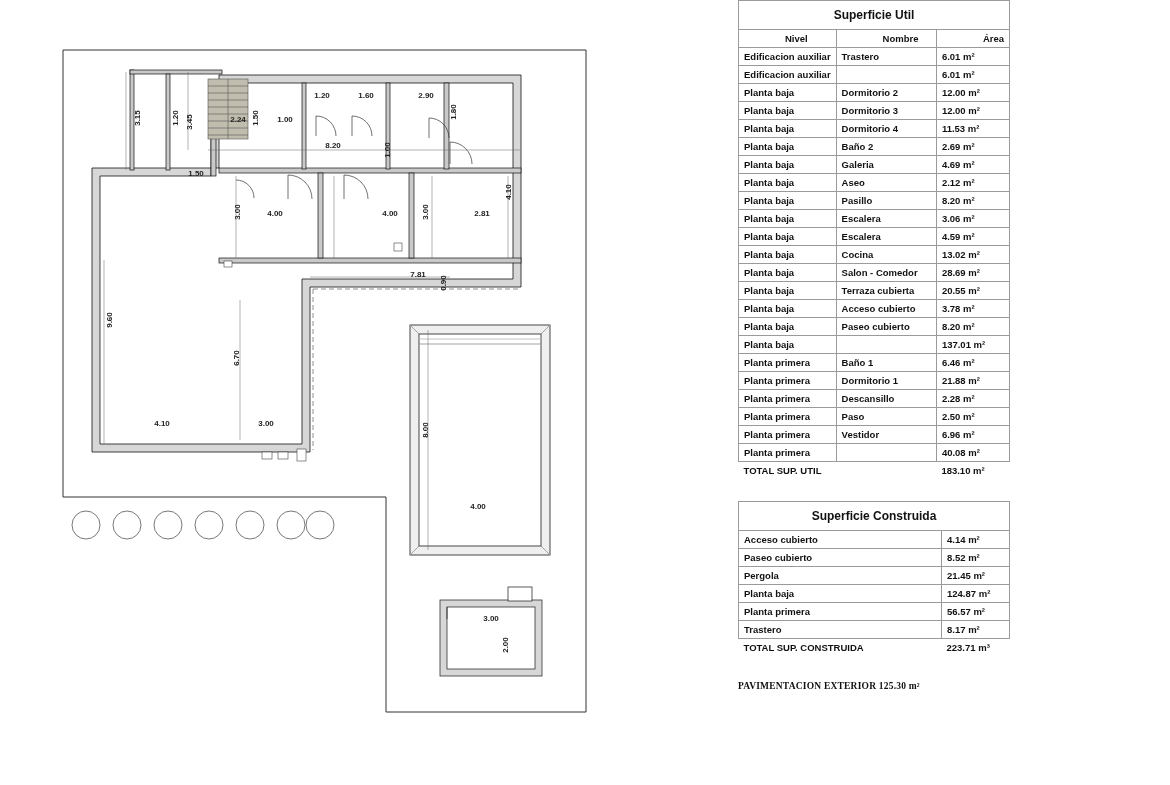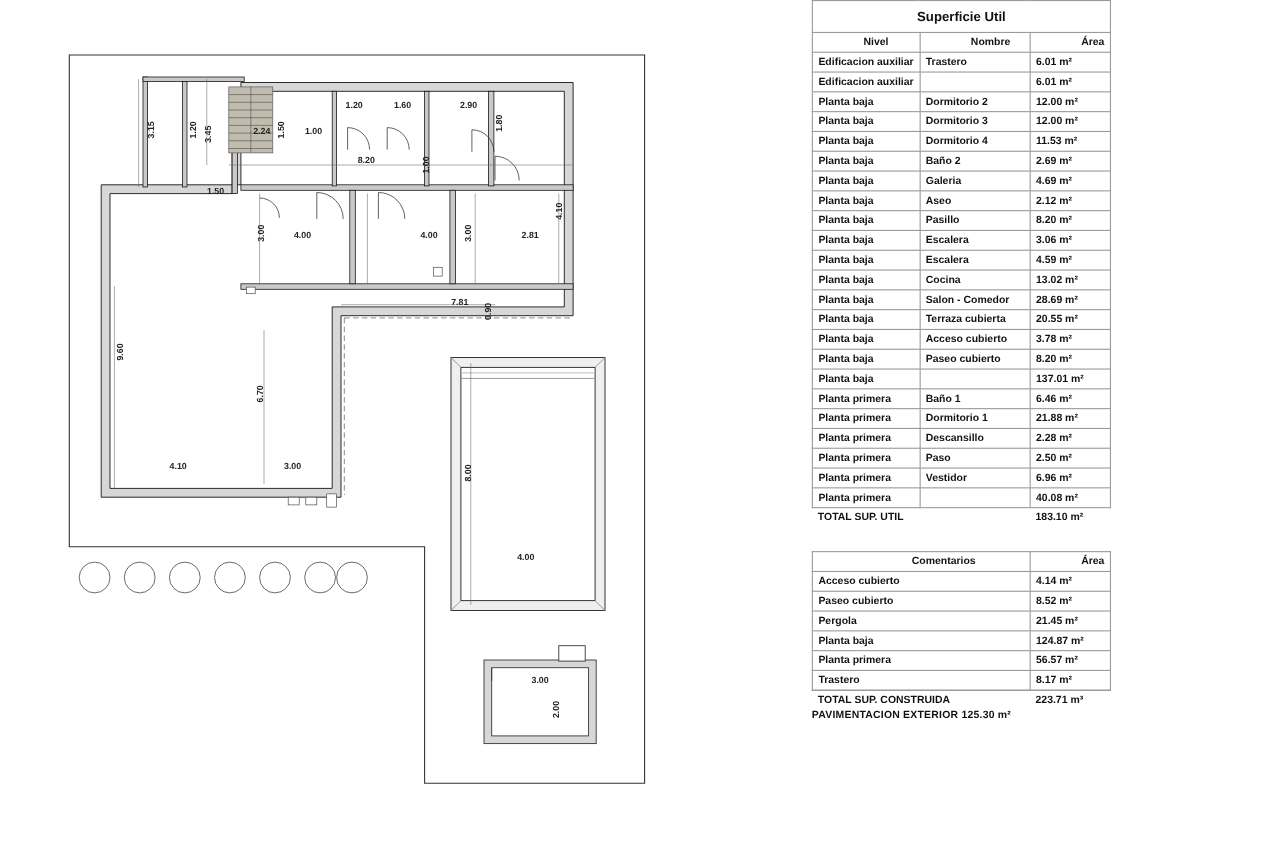--- a/index.html
+++ b/index.html
@@ -52,24 +52,25 @@
   .col-area { width:68px; text-align:left; }
   tr.head td { font-weight:bold;padding-left:46px; }
   td.area { text-align:left; }
   tr.subtotal td { font-weight:bold; }
   .nb { border:none !important; }
   .total-row td { border:none; font-weight:bold; padding-top:4px; }
 
   #table2-wrap { margin-top:22px; }
 
   #pav-note {
-    margin-top:0;
+    margin-top:25px;
     font-size:9.5px;
     font-weight:bold;
     letter-spacing:0.2px;
+    font-family:Liberation Serif, serif;
   }
 
   
   .dim { font-family:"Liberation Sans", sans-serif; font-size:8px; fill:#222; font-weight:bold;}
 </style>
 </head>
 <body>
 
 <div id="plan-area">
 <svg id="plan-svg" width="720" height="785" viewBox="0 0 720 785" xmlns="http://www.w3.org/2000/svg">
@@ -355,24 +356,23 @@
       <tr class="total-row">
         <td colspan="2" class="nb">TOTAL SUP. UTIL</td>
         <td class="nb area">183.10 m²</td>
       </tr>
     </tfoot>
   </table>
 
   <div id="table2-wrap">
     <table class="sup">
       <thead>
-        <tr class="head">
-          <td style="width:204px; text-align:center;">Comentarios</td>
-          <td class="col-area" style="text-align:center;">Área</td>
-        </tr>
+        <tr>
+            <th class="title" colspan="2">Superficie Construida</th>
+          </tr>
       </thead>
       <tbody id="constr-body">
           <tr>
             <td>Acceso cubierto</td>
             <td class="col-area area">4.14 m²</td>
           </tr>
           <tr>
             <td>Paseo cubierto</td>
             <td class="col-area area">8.52 m²</td>
           </tr>

